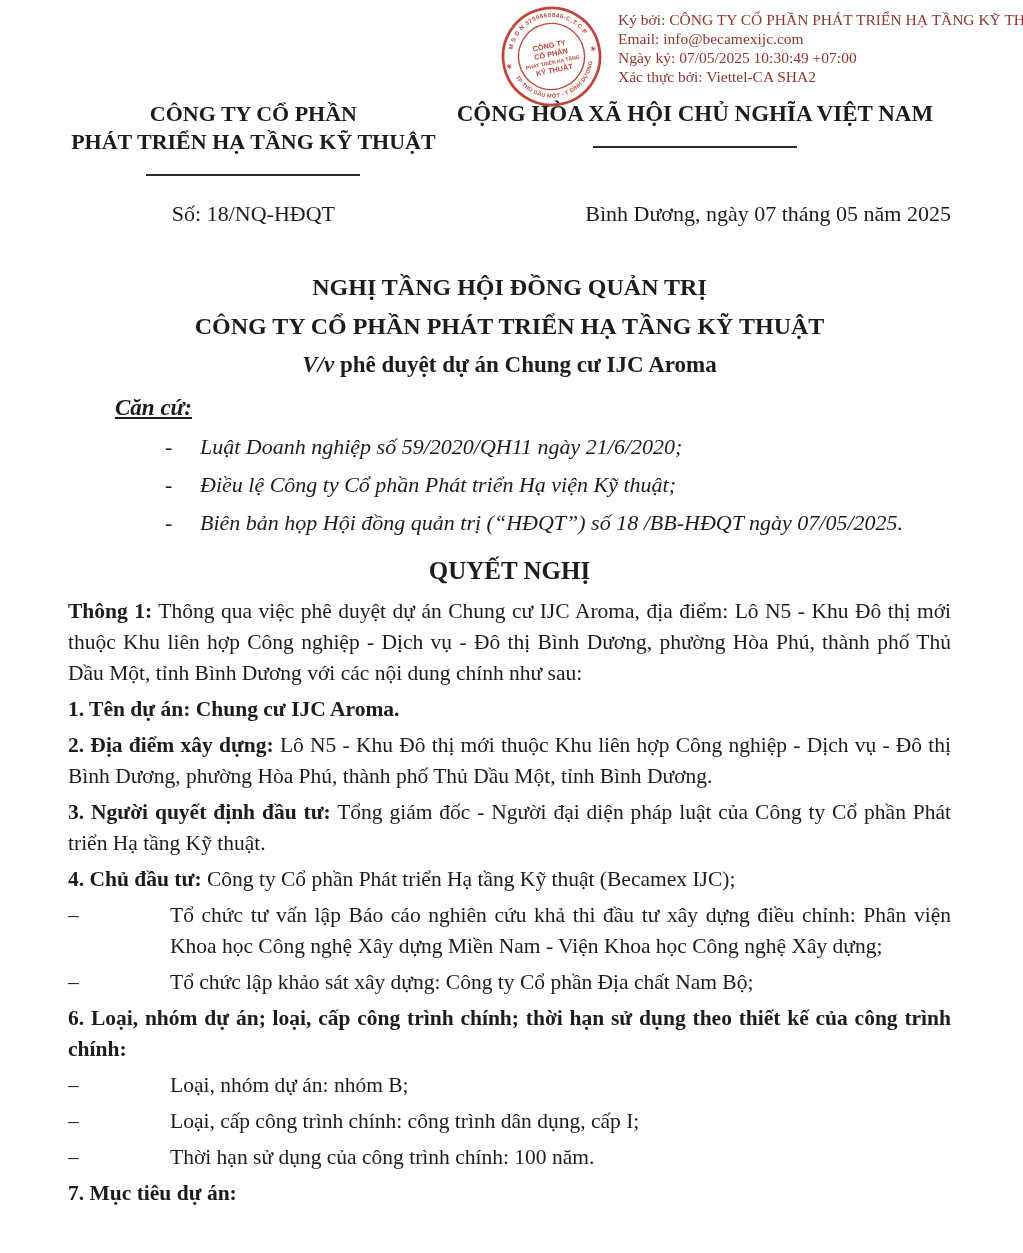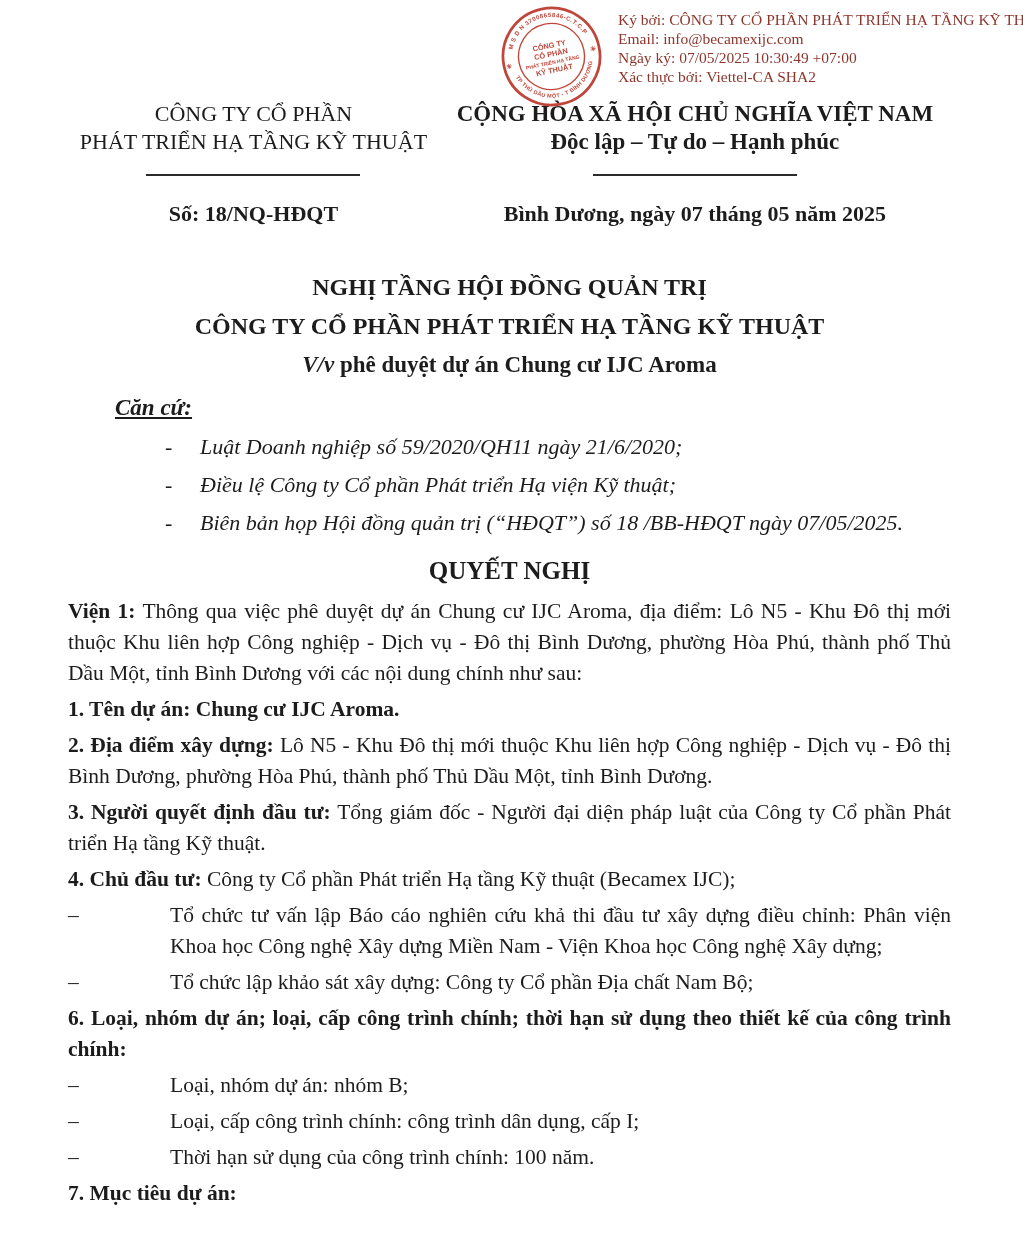--- a/index.html
+++ b/index.html
@@ -24,29 +24,29 @@
     color:#8e352c;
     font-size:15.5px; line-height:19px;
     white-space:nowrap;
   }
 
   
   .content { padding:0 72px 0 68px; }
   .hdr-row { display:flex; margin-top:100px; }
   .hdr-left  { width:42%; text-align:center; }
   .hdr-right { width:58%; text-align:center; }
-  .hdr-left .l1, .hdr-left .l2 { font-weight:normal; font-size:22px; line-height:28px; }
+  .hdr-left .l1, .hdr-left .l2 { font-weight:bold; font-size:22px; line-height:28px; }
   .hdr-right .l1, .hdr-right .l2 { font-weight:bold; font-size:23px; line-height:28px; }
   .rule { height:2px; background:#2a2a2a; margin:18px auto 0 auto; }
   .rule-left { width:214px; }
   .rule-right { width:204px; }
 
-  .num-row { display:flex; margin-top:25px;font-weight:bold; }
+  .num-row { display:flex; margin-top:25px; }
   .num-row .cell-left  { width:42%; text-align:center; font-size:22px; }
-  .num-row .cell-right { width:58%; text-align:center; font-size:22px; }
+  .num-row .cell-right { width:58%; text-align:right; font-size:22px; }
 
   
   .title-block { text-align:center; margin-top:47px; }
   .title-1 { font-weight:bold; font-size:24px; line-height:26px; }
   .title-2 { font-weight:bold; font-size:24px; line-height:26px; margin-top:13px; }
   .title-3 { font-weight:bold; font-size:23px; line-height:25px; margin-top:13px; }
   .title-3 .vv { font-style:italic; }
 
   
   .basis { margin-top:17px; }
@@ -112,21 +112,20 @@
   <div class="content">
 
     <div class="hdr-row">
       <div class="hdr-left">
         <div class="l1">CÔNG TY CỔ PHẦN</div>
         <div class="l2">PHÁT TRIỂN HẠ TẦNG KỸ THUẬT</div>
         <div class="rule rule-left"></div>
       </div>
       <div class="hdr-right">
         <div class="l1">CỘNG HÒA XÃ HỘI CHỦ NGHĨA VIỆT NAM</div>
-        <div class="l2">Độc lập – Tự do – Hạnh phúc</div>
         <div class="rule rule-right"></div>
       </div>
     </div>
 
     <div class="num-row">
       <div class="cell-left">Số: 18/NQ-HĐQT</div>
       <div class="cell-right">Bình Dương, ngày 07 tháng 05 năm 2025</div>
     </div>
 
     <div class="title-block">
@@ -150,21 +149,21 @@
           <span class="marker">-</span>
           <span class="txt">Biên bản họp Hội đồng quản trị (“HĐQT”) số 18 /BB-HĐQT ngày 07/05/2025.</span>
         </div>
       </div>
     </div>
 
     <div class="resolve-heading">QUYẾT NGHỊ</div>
 
     <div class="body-text">
 
-      <p class="para"><b>Viện 1:</b><span> Thông qua việc phê duyệt dự án Chung cư IJC Aroma, địa điểm: Lô N5 - Khu Đô thị mới thuộc Khu liên hợp Công nghiệp - Dịch vụ - Đô thị Bình Dương, phường Hòa Phú, thành phố Thủ Dầu Một, tỉnh Bình Dương với các nội dung chính như sau:</span></p>
+      <p class="para"><b>Thông 1:</b><span> Thông qua việc phê duyệt dự án Chung cư IJC Aroma, địa điểm: Lô N5 - Khu Đô thị mới thuộc Khu liên hợp Công nghiệp - Dịch vụ - Đô thị Bình Dương, phường Hòa Phú, thành phố Thủ Dầu Một, tỉnh Bình Dương với các nội dung chính như sau:</span></p>
 
       <p class="para"><b>1. Tên dự án: Chung cư IJC Aroma.</b><span></span></p>
 
       <p class="para"><b>2. Địa điểm xây dựng:</b><span> Lô N5 - Khu Đô thị mới thuộc Khu liên hợp Công nghiệp - Dịch vụ - Đô thị Bình Dương, phường Hòa Phú, thành phố Thủ Dầu Một, tỉnh Bình Dương.</span></p>
 
       <p class="para"><b>3. Người quyết định đầu tư:</b><span> Tổng giám đốc - Người đại diện pháp luật của Công ty Cổ phần Phát triển Hạ tầng Kỹ thuật.</span></p>
 
       <p class="para"><b>4. Chủ đầu tư:</b><span> Công ty Cổ phần Phát triển Hạ tầng Kỹ thuật (Becamex IJC);</span></p>
 
 

